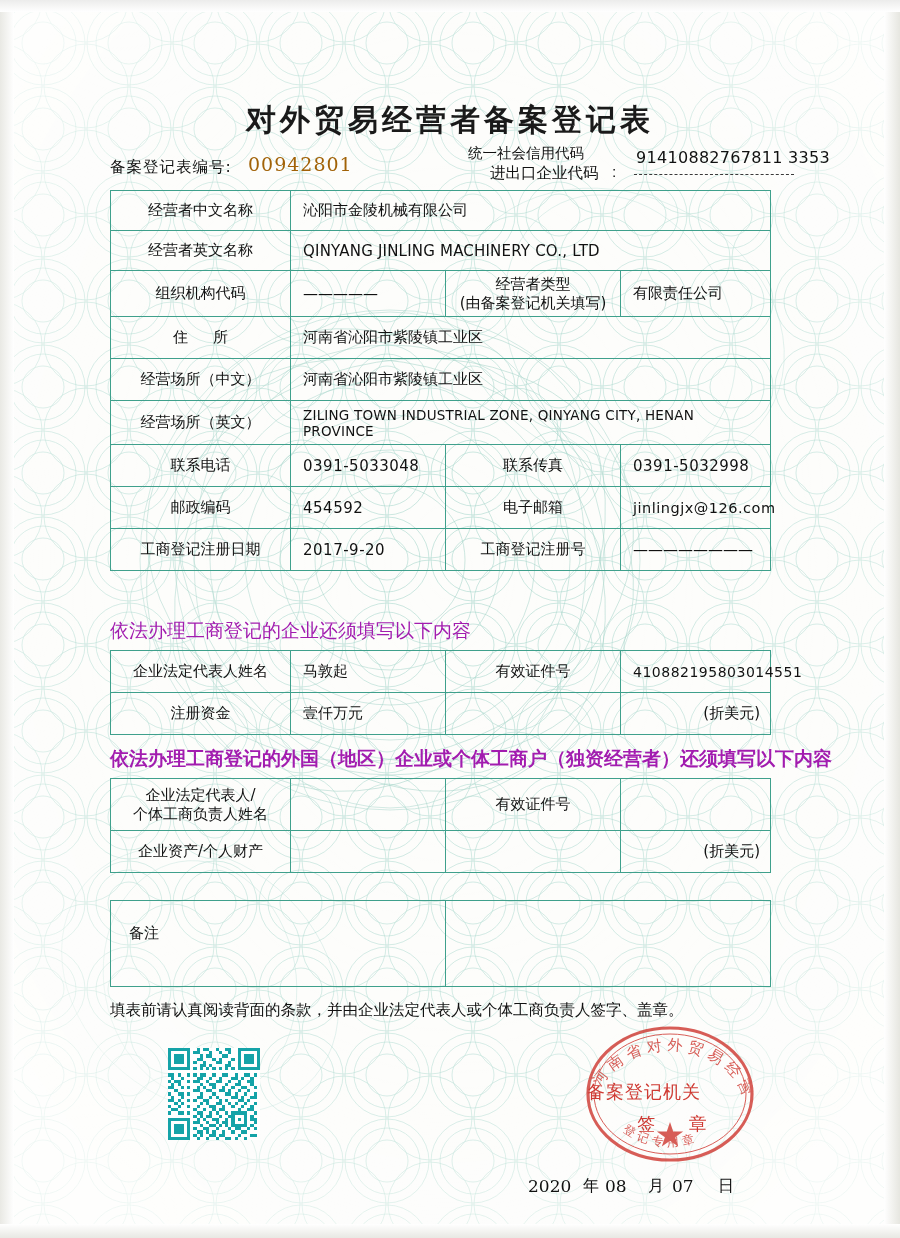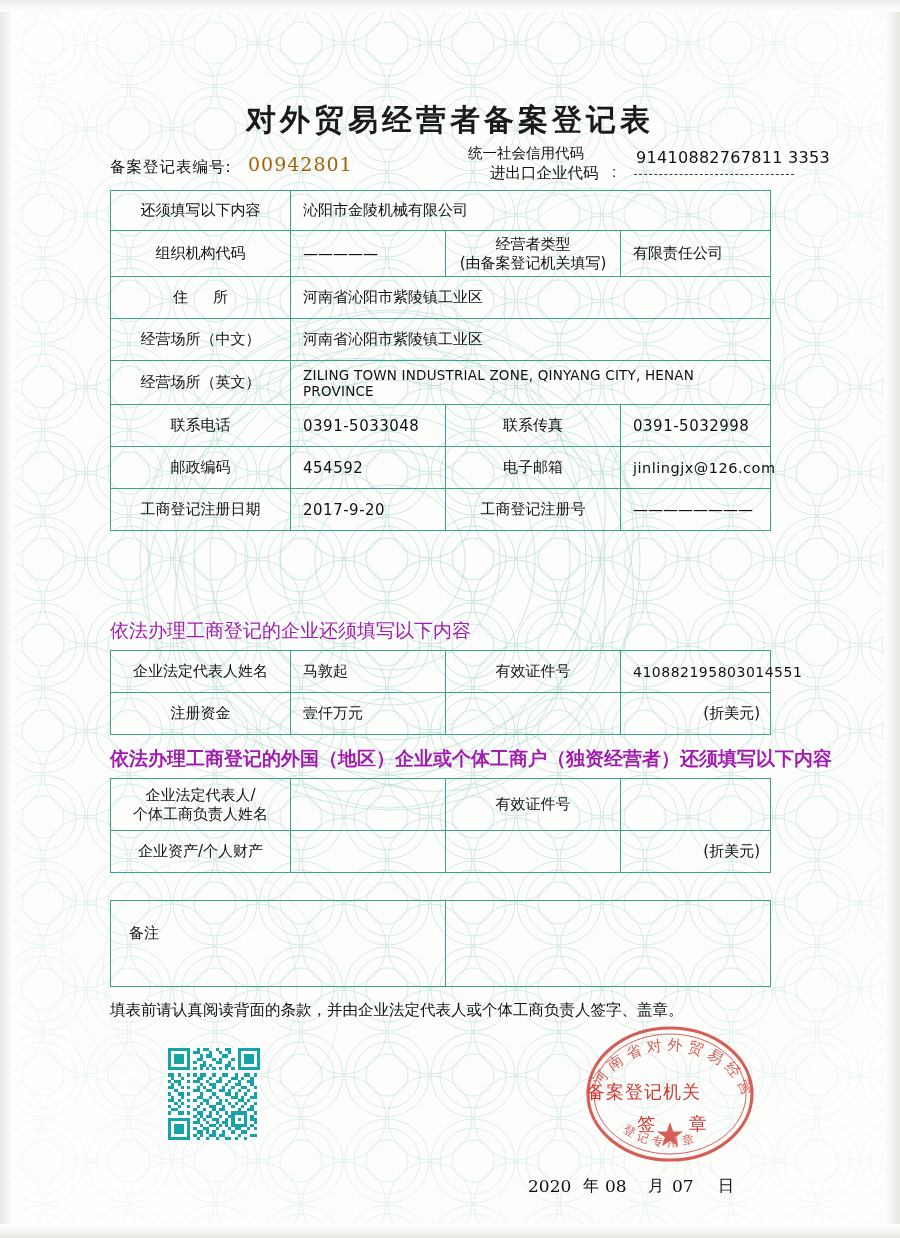--- a/index.html
+++ b/index.html
@@ -287,22 +287,26 @@
 
     <table class="tbl" style="left:110px; top:190px; width:660px;">
       <colgroup>
         <col style="width:180px">
         <col style="width:155px">
         <col style="width:175px">
         <col style="width:150px">
       </colgroup>
       <tbody>
         <tr style="height:40px">
-          <td class="lbl">还须填写以下内容</td>
+          <td class="lbl">经营者中文名称</td>
           <td class="val val-cn" colspan="3">沁阳市金陵机械有限公司</td>
+        </tr>
+        <tr style="height:40px">
+          <td class="lbl">经营者英文名称</td>
+          <td class="val val-en" colspan="3">QINYANG JINLING MACHINERY CO., LTD</td>
         </tr>
         <tr style="height:46px">
           <td class="lbl">组织机构代码</td>
           <td class="val val-dash">—————</td>
           <td class="two-line">
             <div>经营者类型</div>
             <div>(由备案登记机关填写)</div>
           </td>
           <td class="val val-cn">有限责任公司</td>
         </tr>

